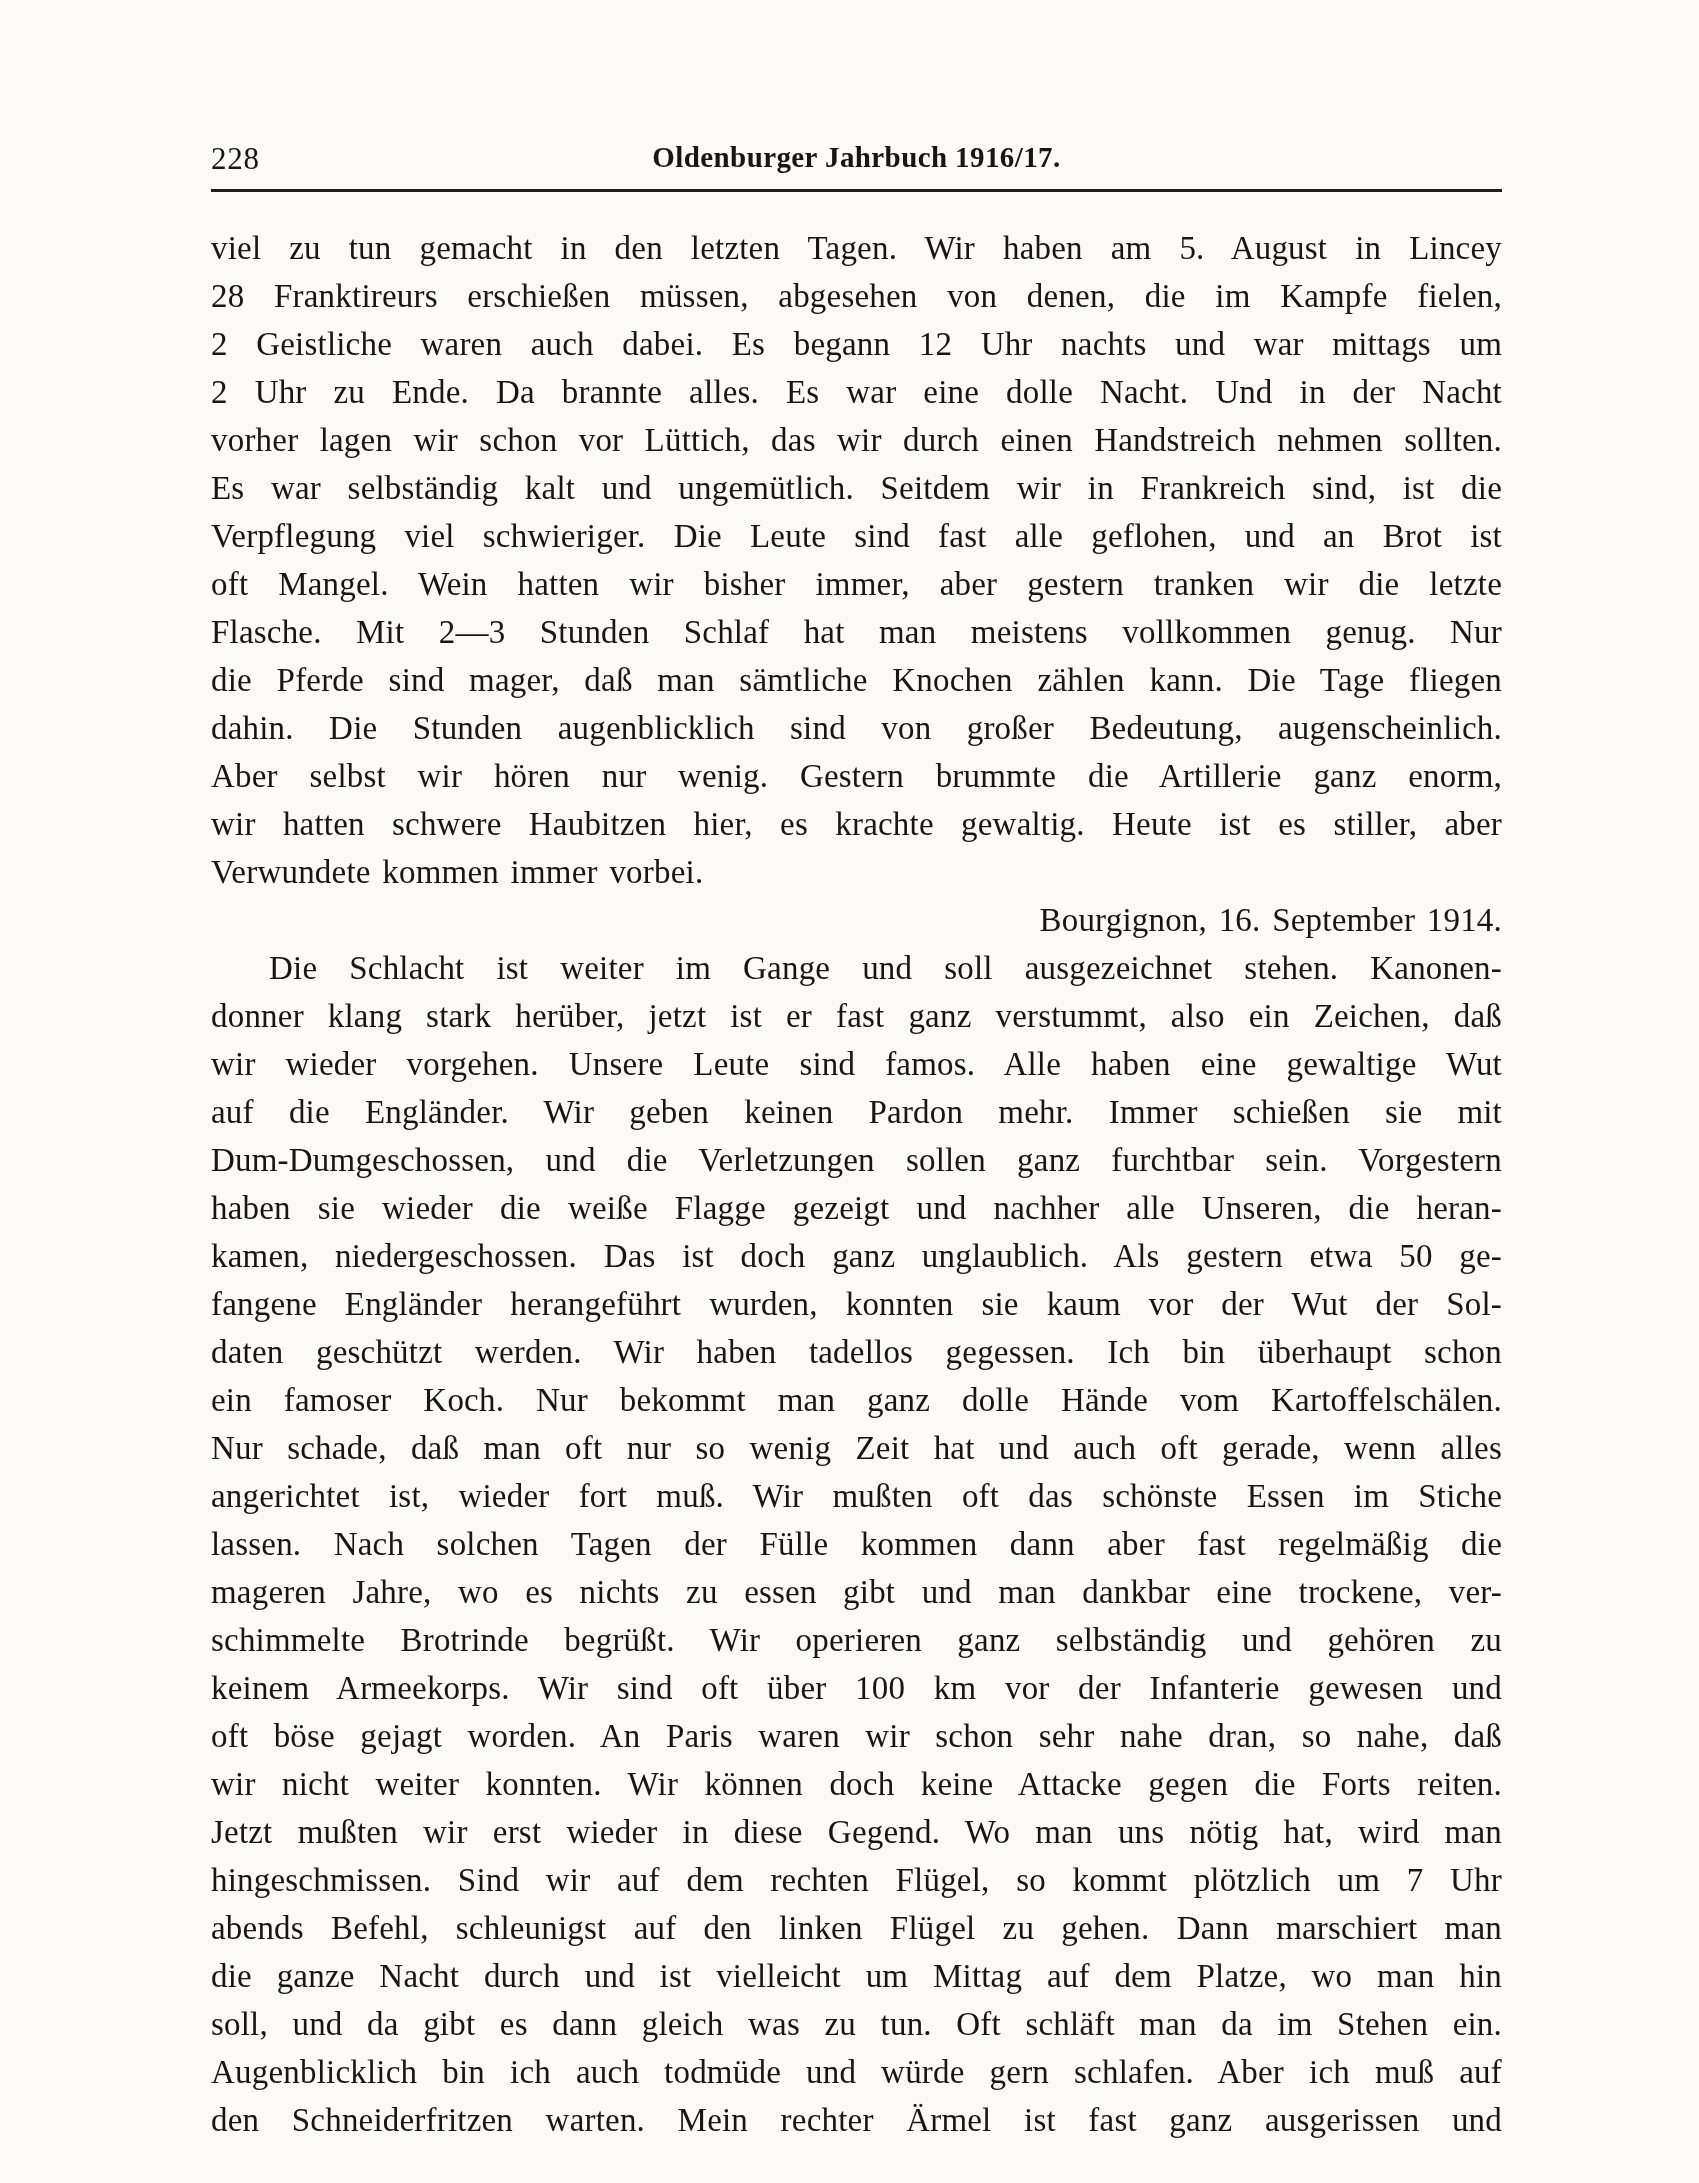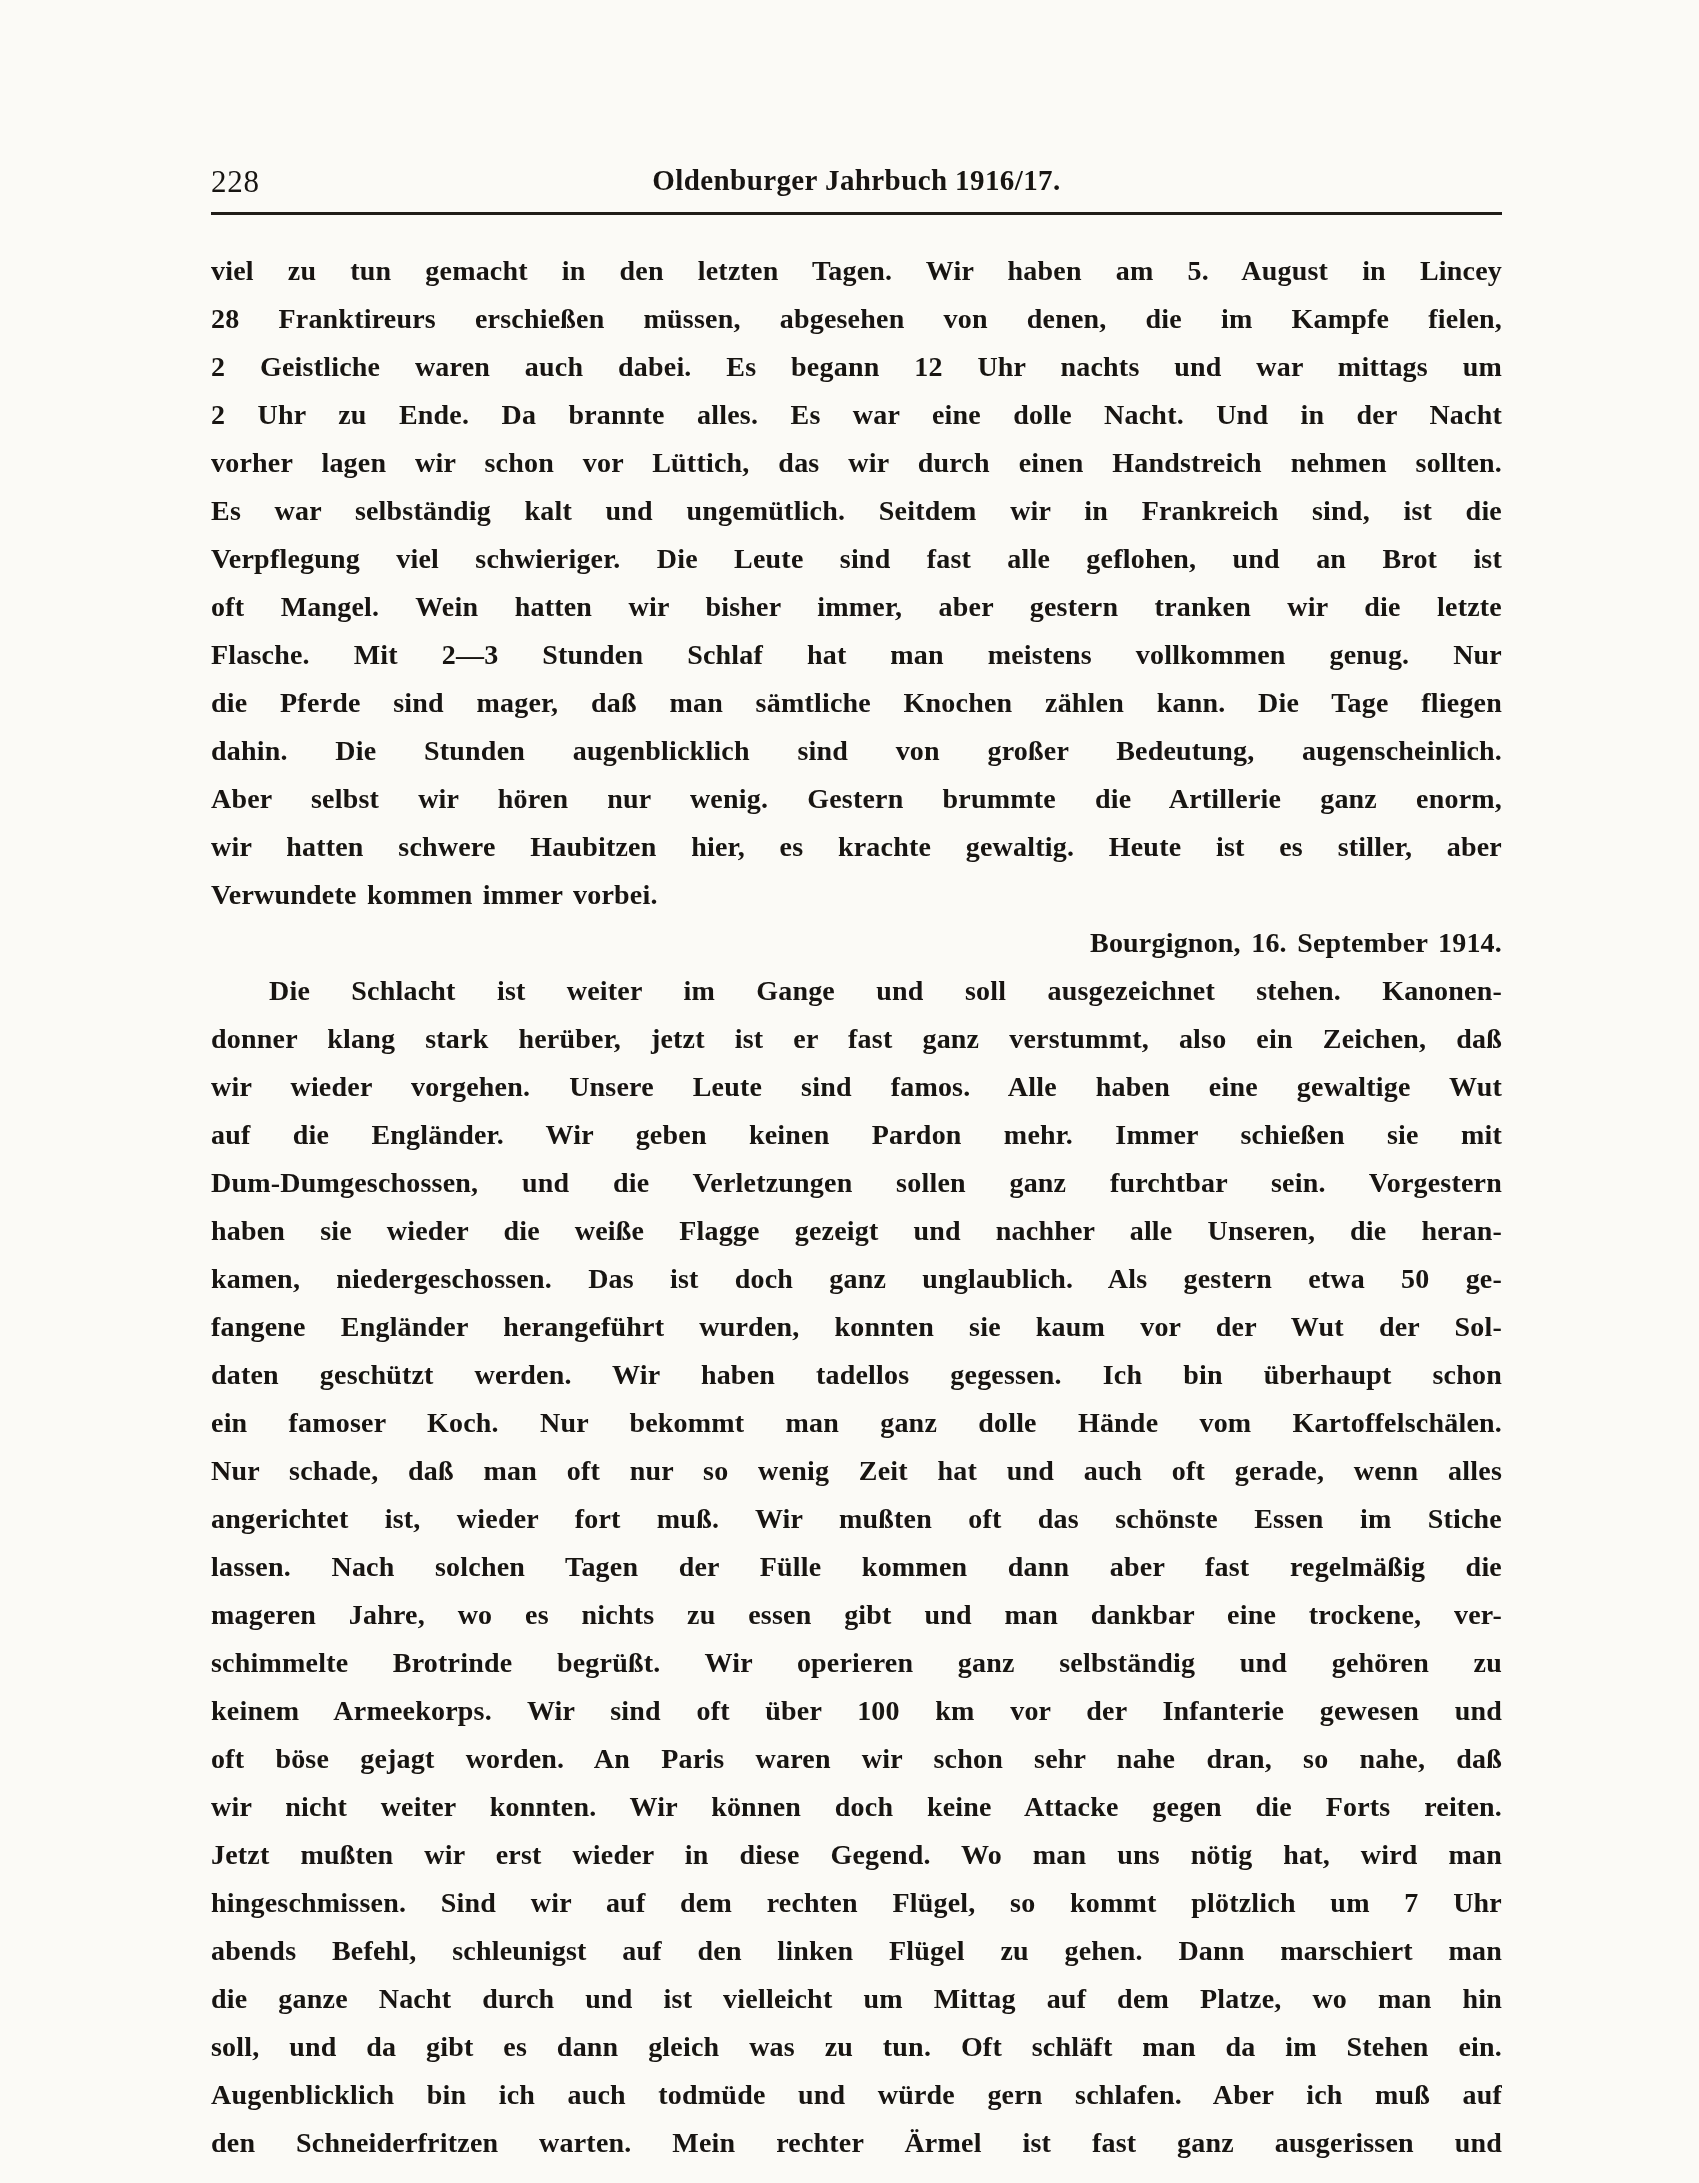--- a/index.html
+++ b/index.html
@@ -35,33 +35,32 @@
     font-size: 31px;
     font-weight: 400;
     letter-spacing: 0.8px;
   }
   .journal-title {
     display: block;
     text-align: center;
     font-size: 29px;
     font-weight: 700;
     letter-spacing: 0.4px;
-    margin-top: 23px;
   }
   .header-rule {
     margin-top: 6.4px;
     border-top: 3.2px solid #211d19;
     height: 0;
   }
   .body-text {
     margin-top: 32px;
   }
   .line {
-    font-size: 28px;
-    font-weight: 700;
+    font-size: 33px;
+    font-weight: 400;
     line-height: 48px;
     height: 48px;
     overflow: hidden;
     white-space: nowrap;
     text-align: justify;
     letter-spacing: 0.2px;
     word-spacing: 3.2px;
   }
   
   .line.justify {

